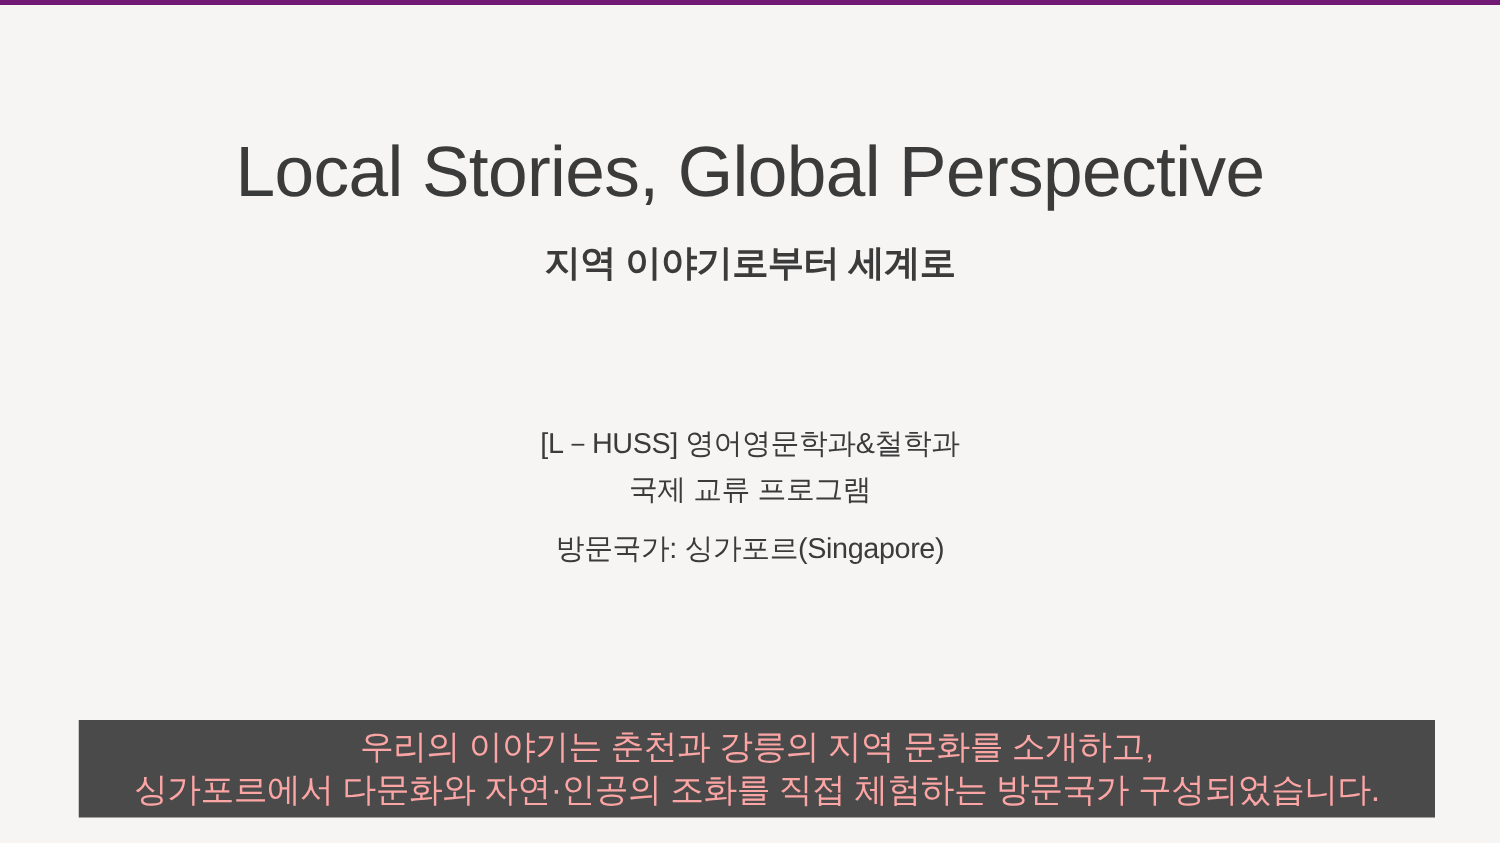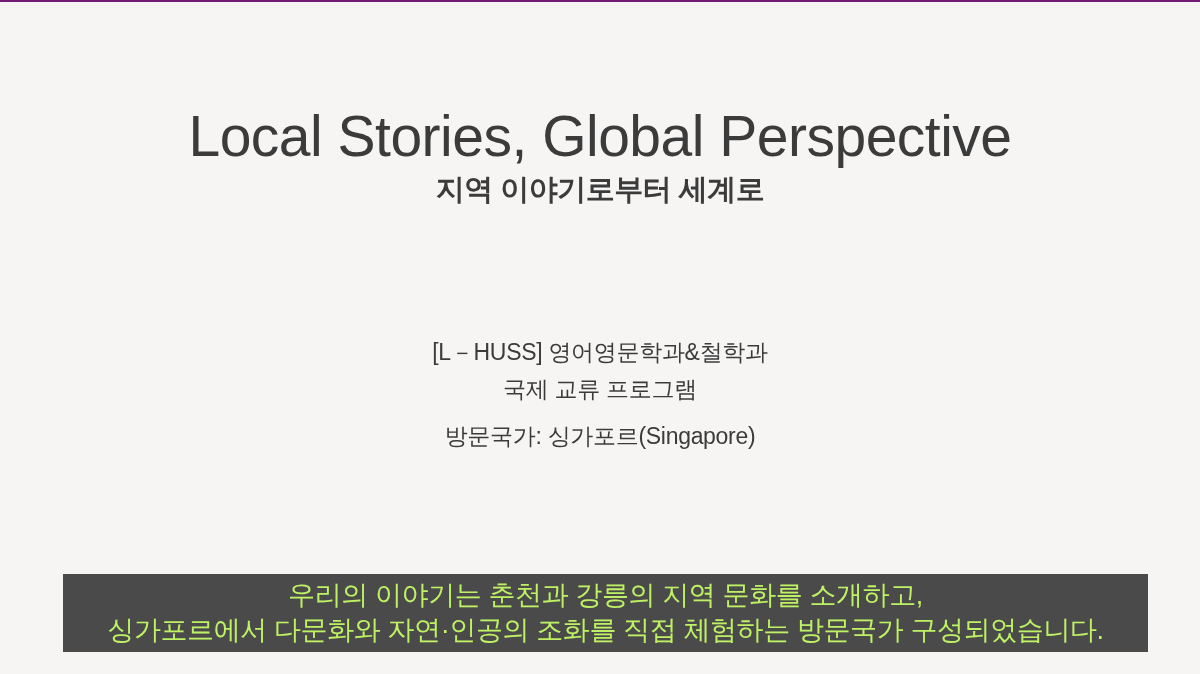--- a/index.html
+++ b/index.html
@@ -13,41 +13,41 @@
     font-family: "Liberation Sans", "DejaVu Sans", sans-serif;
     overflow: hidden;
     position: relative;
   }
   .slide {
     position: relative;
     width: 1200px;
     height: 674px;
     background: #f6f5f4;
     box-sizing: border-box;
-    border-top: 2px solid #701a75;
+    border-top: 4px solid #701a75;
   }
 
   
   .title-block {
     position: absolute;
     top: 104px;
     left: 0;
     width: 1200px;
     text-align: center;
   }
   .main-title {
     font-size: 57px;
     line-height: 1.08;
     font-weight: 400;
     color: #3b3b3b;
     letter-spacing: -0.5px;
     white-space: nowrap;
   }
   .sub-title {
-    margin-top: 4px;
+    margin-top: 24px;
     font-size: 29px;
     line-height: 1.2;
     font-weight: 700;
     color: #3b3b3b;
     letter-spacing: -0.5px;
     white-space: nowrap;
   }
 
   
   .dept-block {
@@ -85,21 +85,21 @@
     display: flex;
     flex-direction: column;
     align-items: center;
     justify-content: center;
     padding: 0 6px;
   }
   .caption-line {
     font-size: 27px;
     line-height: 1.3;
     font-weight: 400;
-    color: #bef264;
+    color: #fca5a5;
     text-align: center;
     letter-spacing: -0.4px;
     white-space: nowrap;
   }
 </style>
 </head>
 <body>
 
 <div class="slide">
 

